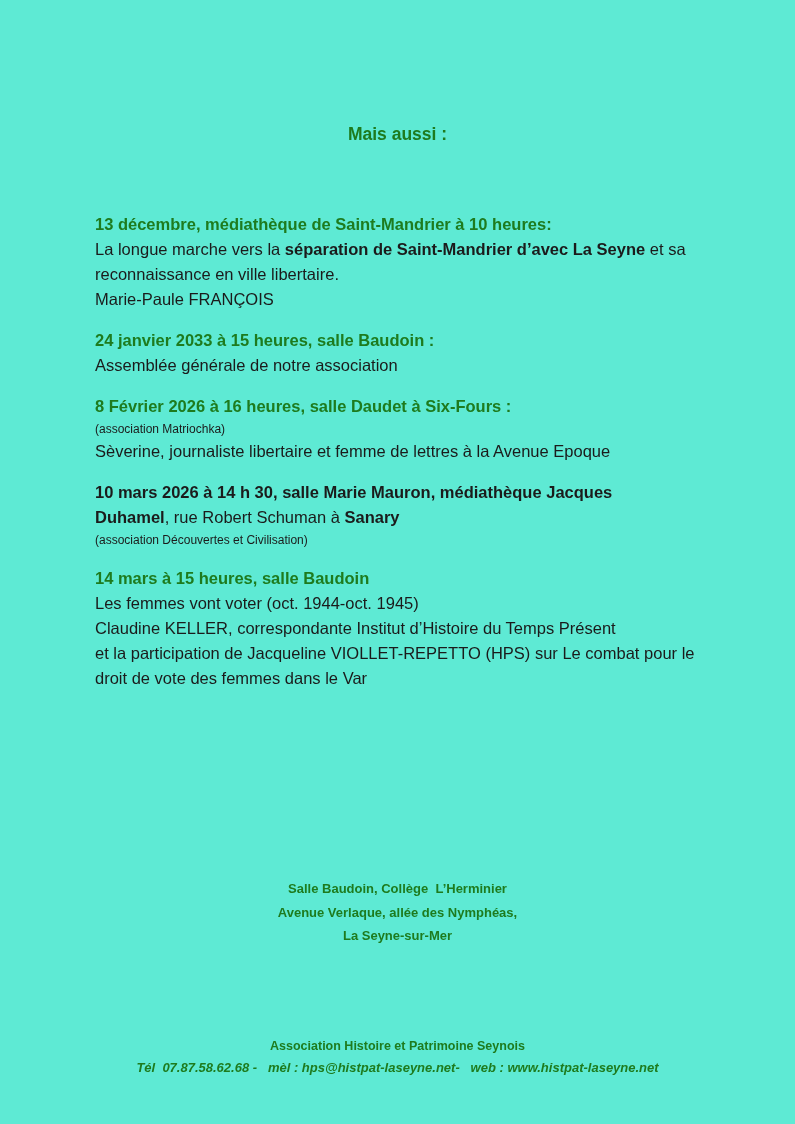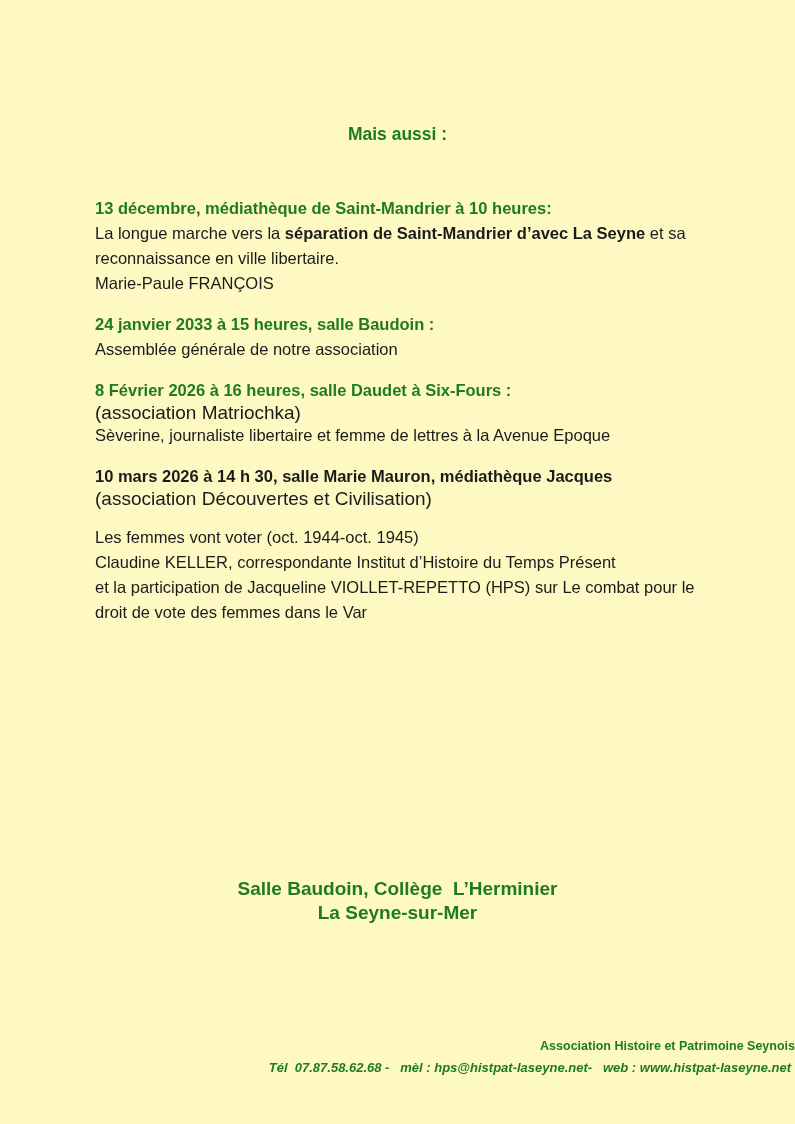--- a/index.html
+++ b/index.html
@@ -4,21 +4,21 @@
 <style>
   html, body {
     margin: 0;
     padding: 0;
     background: #ffffff;
   }
   .page {
     position: relative;
     width: 795px;
     height: 1124px;
-    background: #fef9c3;
+    background: #5eead4;
     overflow: hidden;
     font-family: "Liberation Sans", sans-serif;
     --green: #1e7b1e;
     --text: #1b1b1b;
     color: var(--text);
   }
   .title {
     position: absolute;
     top: 124px;
     left: 0;
@@ -28,56 +28,56 @@
     font-weight: bold;
     color: var(--green);
   }
   .content {
     position: absolute;
     top: 196px;
     left: 95px;
     width: 682px;
   }
   .event {
-    margin: 0 0 16px 0;
+    margin: 16px 0 16px 0;
   }
   .line {
     margin: 0;
     font-size: 16.5px;
     line-height: 25px;
     color: var(--text);
   }
   .line.small {
-    font-size: 19px;
+    font-size: 12px;
     line-height: 20px;
   }
   .b { font-weight: bold; }
   .i { }
   .g { color: var(--green); }
   .venue {
     position: absolute;
     top: 877px;
     left: 0;
     width: 100%;
     text-align: center;
     color: var(--green);
     font-weight: bold;
-    font-size: 19px;
+    font-size: 13px;
   }
   .venue p {
     margin: 0;
     line-height: 23.5px;
     white-space: pre-wrap;
   }
   .page-footer {
     position: absolute;
     top: 1038px;
     left: 0;
     width: 100%;
-    text-align: right;
+    text-align: center;
     color: var(--green);
   }
   .page-footer .assoc {
     margin: 0;
     font-size: 12.5px;
     font-weight: bold;
     line-height: 17px;
   }
   .page-footer .contact {
     margin: 4px;
@@ -106,32 +106,35 @@
         <p class="line"><span class="b g">24 janvier 2033 à 15 heures, salle Baudoin :</span></p>
         <p class="line"><span class="i">Assemblée générale de notre association</span></p>
       </div>
       <div class="event">
         <p class="line"><span class="b g">8 Février 2026 à 16 heures, salle Daudet à Six-Fours :</span></p>
         <p class="line small"><span class="">(association Matriochka)</span></p>
         <p class="line"><span class="i">Sèverine, journaliste libertaire et femme de lettres à la Avenue Epoque</span></p>
       </div>
       <div class="event">
         <p class="line"><span class="b">10 mars 2026 à 14 h 30, salle Marie Mauron, médiathèque Jacques</span></p>
+        <p class="line"><span class="b">Duhamel</span><span class="">, rue Robert Schuman à </span><span class="b">Sanary</span></p>
         <p class="line small"><span class="">(association Découvertes et Civilisation)</span></p>
       </div>
       <div class="event">
+        <p class="line"><span class="b g">14 mars à 15 heures, salle Baudoin</span></p>
         <p class="line"><span class="i">Les femmes vont voter (oct. 1944-oct. 1945)</span></p>
         <p class="line"><span class="">Claudine KELLER, correspondante Institut d’Histoire du Temps Présent</span></p>
         <p class="line"><span class="">et la participation de Jacqueline VIOLLET-REPETTO (HPS) sur </span><span class="i">Le combat pour le</span></p>
         <p class="line"><span class="i">droit de vote des femmes dans le Var</span></p>
       </div>
     </div>
 
   <div class="venue">
     <p>Salle Baudoin, Collège  L’Herminier</p>
+    <p>Avenue Verlaque, allée des Nymphéas,</p>
     <p>La Seyne-sur-Mer</p>
   </div>
 
   <div class="page-footer">
     <p class="assoc">Association Histoire et Patrimoine Seynois</p>
     <p class="contact">Tél  07.87.58.62.68 -   mèl : hps@histpat-laseyne.net-   web : www.histpat-laseyne.net</p>
   </div>
 
 </div>
 

